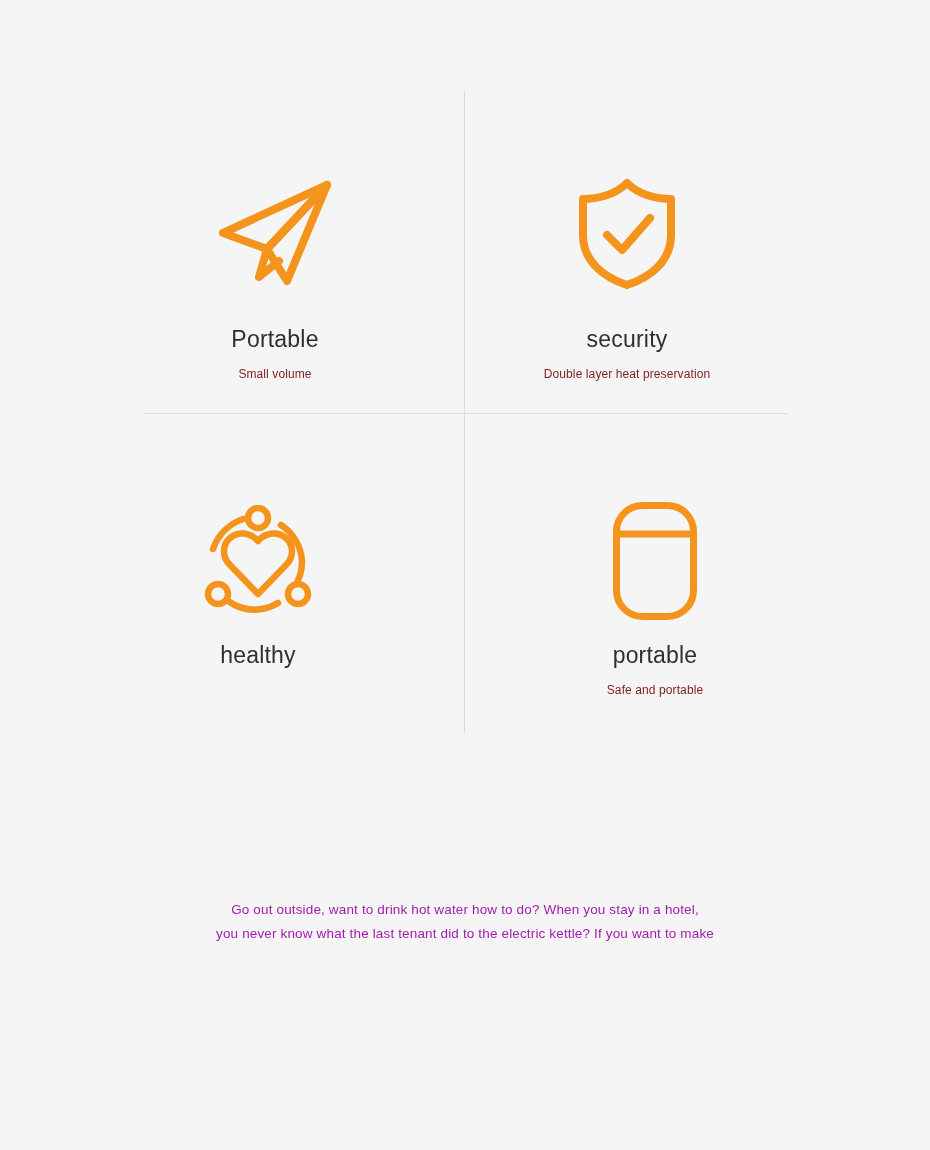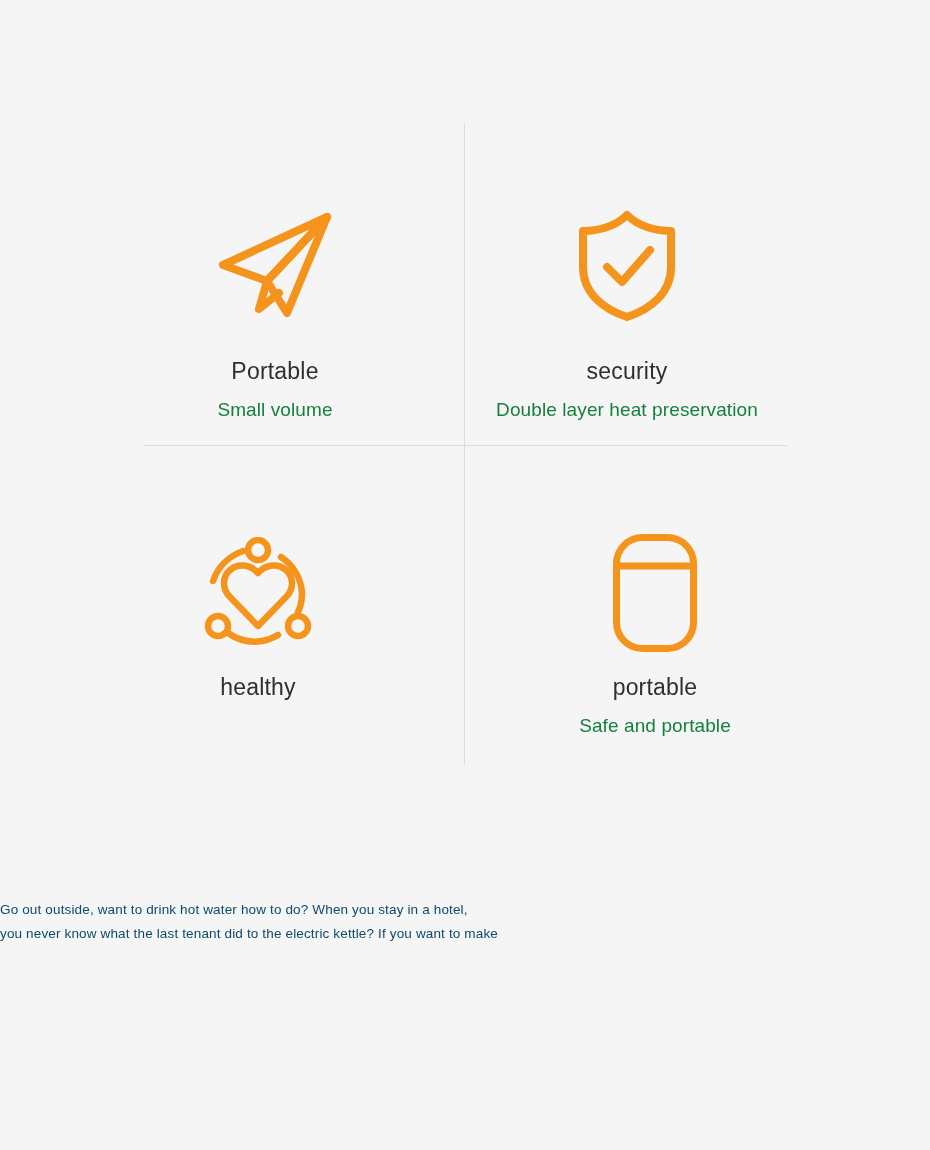--- a/index.html
+++ b/index.html
@@ -15,21 +15,20 @@
     overflow: hidden;
     position: relative;
   }
 
   .feature-grid {
     position: absolute;
     left: 0;
     top: 0;
     width: 930px;
     height: 760px;
-    margin-top: 32px;
   }
 
   
   .divider-vertical {
     position: absolute;
     left: 464px;
     top: 91px;
     width: 1px;
     height: 642px;
     background: #dcdcdc;
@@ -68,37 +67,37 @@
     color: #2f2f2f;
     line-height: 1;
     margin: 0;
     padding-top: 28px;
     letter-spacing: 0.2px;
   }
   .cell-healthy .feature-title,
   .cell-beautiful .feature-title { padding-top: 14px; }
 
   .feature-sub {
-    font-size: 19px;
-    color: #15803d;
+    font-size: 12px;
+    color: #7f1d1d;
     line-height: 1;
     margin: 0;
     padding-top: 17px;
     letter-spacing: 0.1px;
   }
 
   .description {
     position: absolute;
     left: 0;
     top: 898px;
     width: 930px;
-    text-align: left;
+    text-align: center;
     font-size: 13.5px;
     line-height: 24px;
-    color: #0c4a6e;
+    color: #a21caf;
     letter-spacing: 0.15px;
   }
   .description p { margin: 0; }
 </style>
 </head>
 <body>
 
 <div class="feature-grid">
 
   <div class="divider-vertical"></div>

